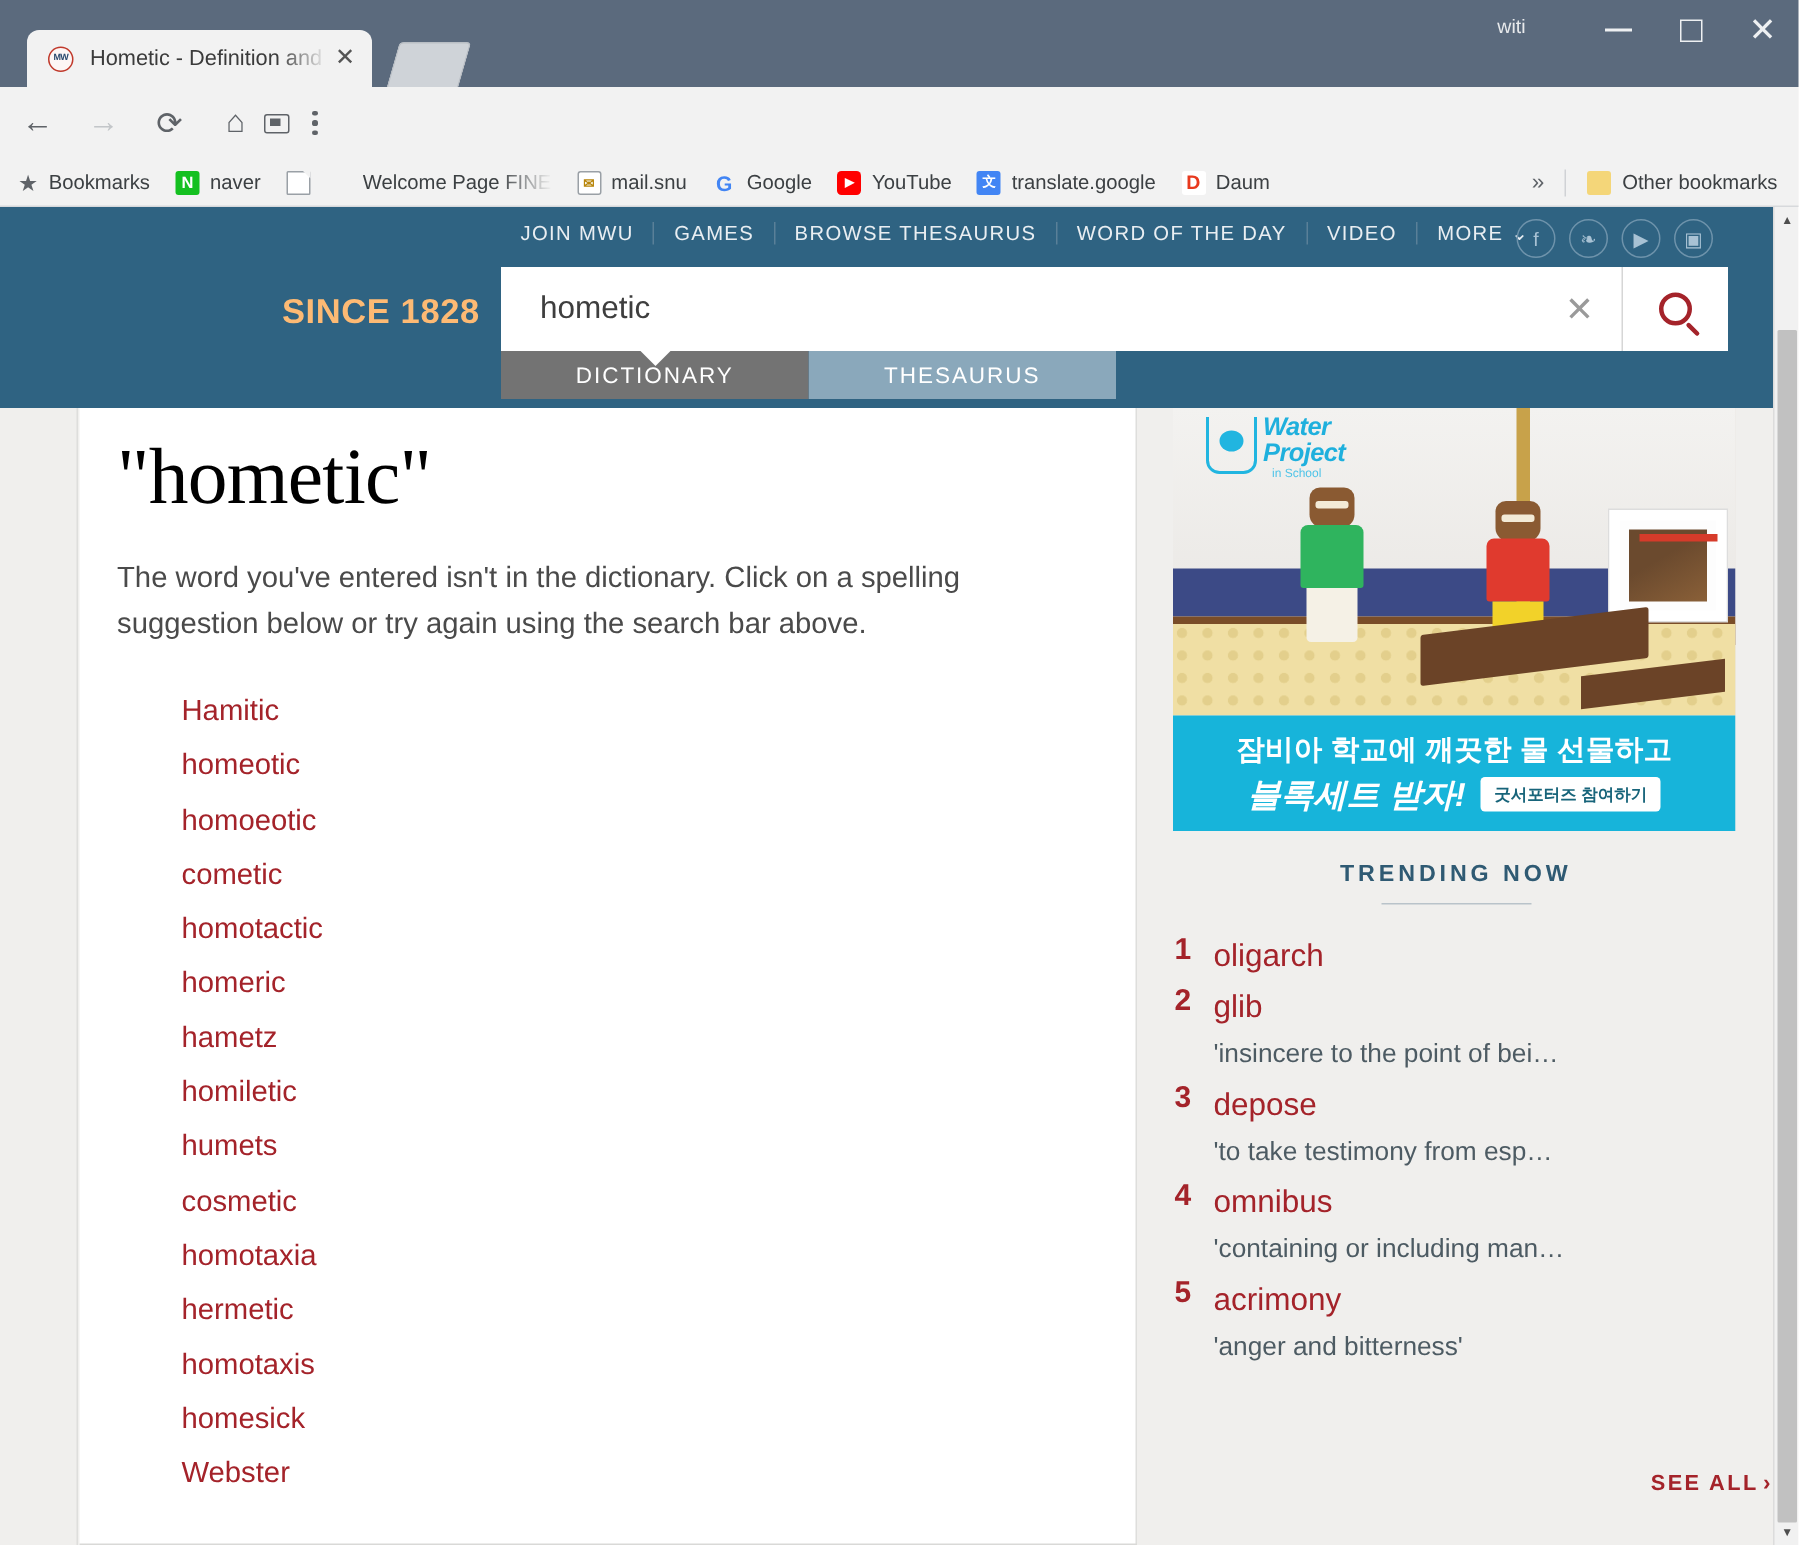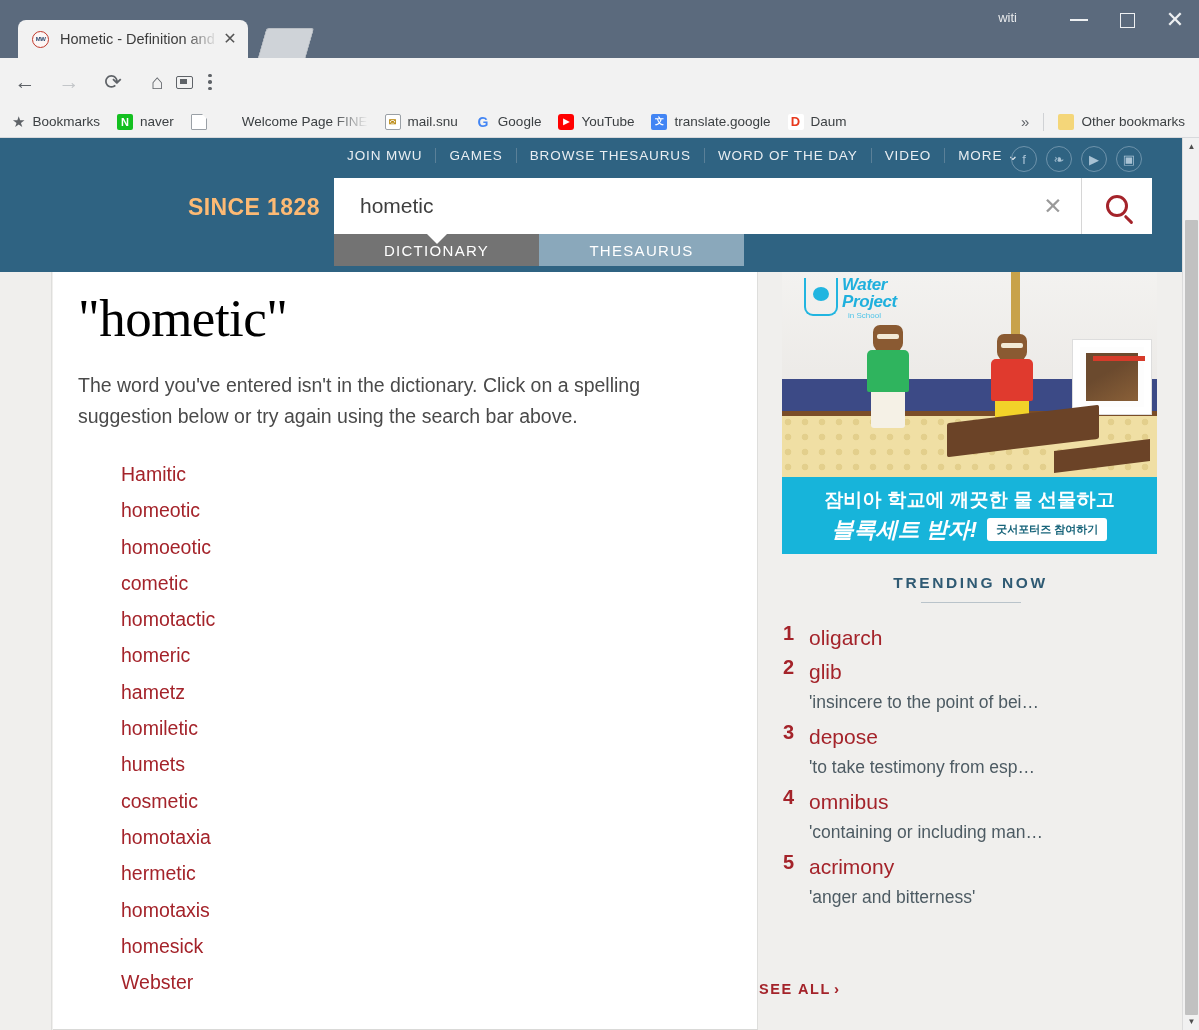--- a/index.html
+++ b/index.html
@@ -471,21 +471,21 @@
     font-size: 20px; color: #a4232a; font-weight: bold;
   }
   .trend-body { flex: 1; }
   .trend-word { font-size: 21px; color: #a4232a; line-height: 31px; }
   .trend-def {
     font-size: 17.5px; color: #4d5b63; line-height: 31px;
     white-space: nowrap; overflow: hidden;
   }
   .see-all {
     position: absolute; left: 0; top: 708px; width: 423px;
-    text-align: left;
+    text-align: right;
     font-size: 14.5px; letter-spacing: 1.6px;
     color: #a4232a; font-weight: bold;
   }
   .see-all .chev { font-size: 15px; margin-left: 3px; }
 
   
   .pscroll {
     position: absolute; right: 0; top: 0;
     width: 17px; height: 892px;
     background: #f1f1f1;

